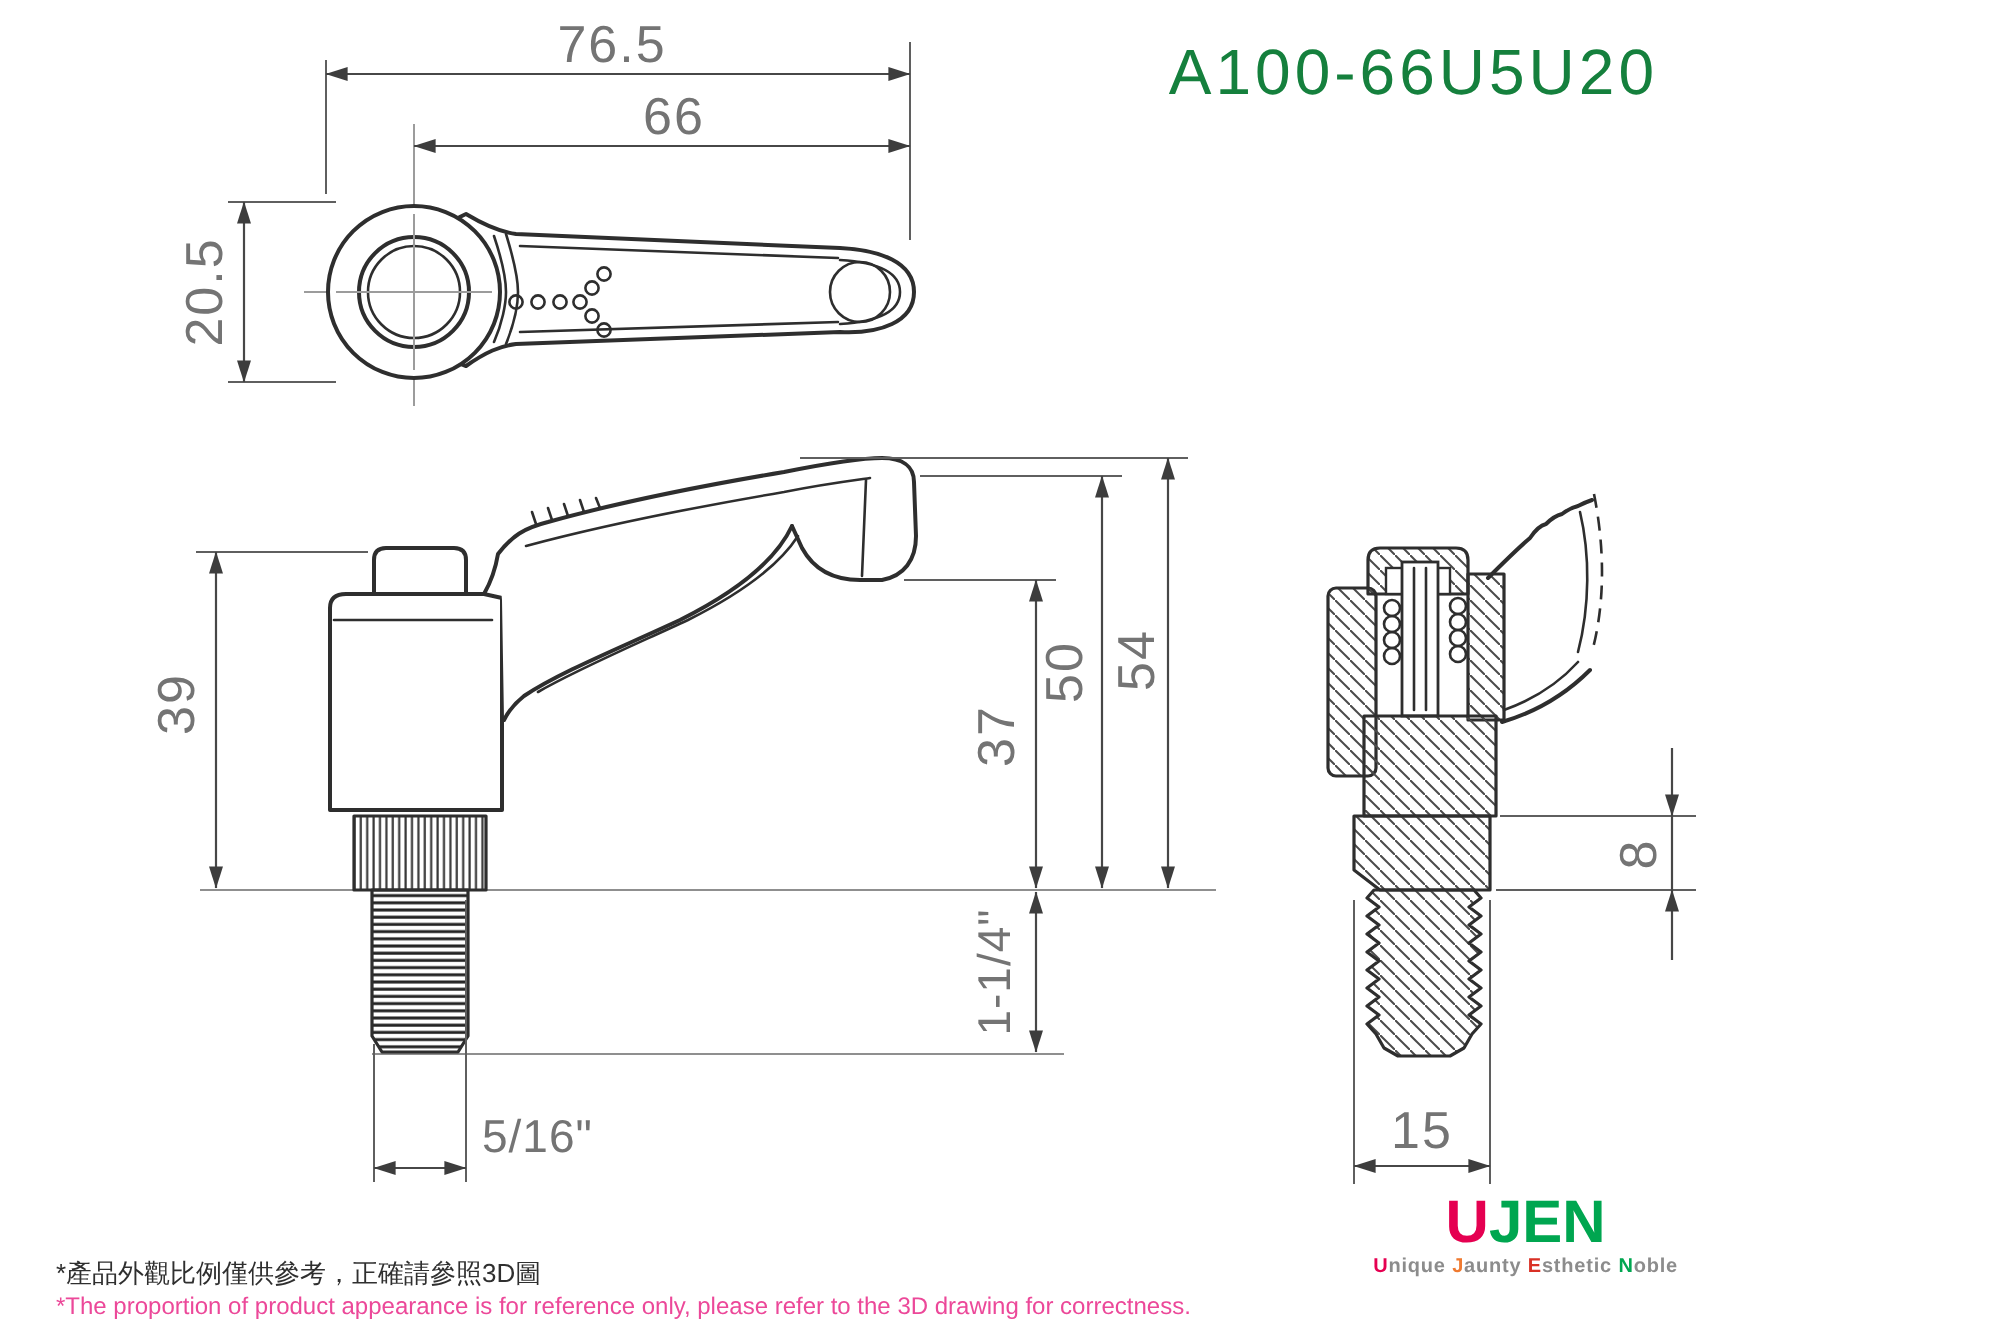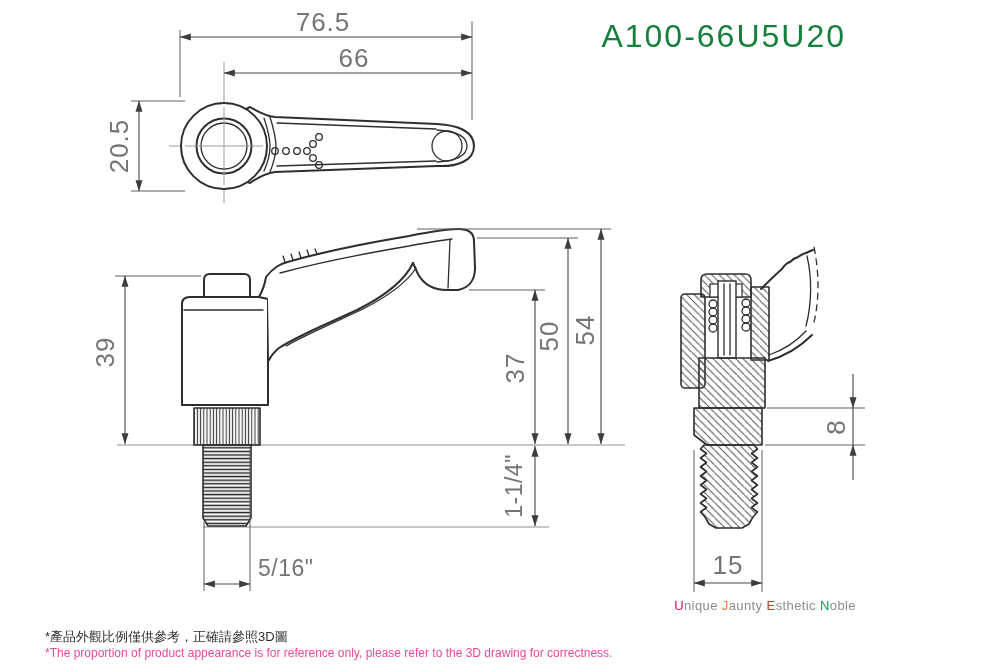--- a/index.html
+++ b/index.html
@@ -1,17 +1,17 @@
 <!DOCTYPE html>
 <html><head>
 <meta charset="utf-8">
 <style>
   html,body{margin:0;padding:0;background:#fff;}
   .canvas{position:relative;width:857px;height:667px;background:#ffffff;overflow:hidden;
-          font-family:"Liberation Sans","DejaVu Sans",sans-serif;margin-left:17px;}
+          font-family:"Liberation Sans","DejaVu Sans",sans-serif;}
   .partno{position:absolute;top:18px;right:28px;font-size:32px;color:#15803d;
           letter-spacing:2px;font-weight:400;}
   svg{position:absolute;left:0;top:0;}
   svg *{vector-effect:none;}
   .ol{stroke:#2e2e2e;stroke-width:2;fill:none;stroke-linejoin:round;stroke-linecap:round;}
   .ol2{stroke:#2e2e2e;stroke-width:1.3;fill:none;stroke-linejoin:round;stroke-linecap:round;}
   .olf{stroke:#2e2e2e;stroke-width:2;fill:#fff;stroke-linejoin:round;}
   .olh{stroke:#2e2e2e;stroke-width:1.6;stroke-linejoin:round;}
   .dash{stroke:#2e2e2e;stroke-width:1.3;fill:none;stroke-dasharray:7 4.5;}
   .thin{stroke:#8f8f8f;stroke-width:1;fill:none;}
@@ -21,21 +21,21 @@
   text.dt{fill:#747474;font-size:26px;letter-spacing:1px;
           font-family:"Liberation Sans","DejaVu Sans",sans-serif;}
   text.dts{font-size:23px;letter-spacing:0.5px;}
   .notes{position:absolute;left:28px;top:628px;color:#2f2f2f;}
   .notes .zh{font-size:13px;line-height:17px;}
   .notes .en{font-size:12px;line-height:17px;color:#ec4899;}
   .logo{position:absolute;right:18px;top:597px;text-align:center;}
   .logo-word{font-weight:bold;font-size:30px;line-height:30px;letter-spacing:0px;}
   .lu{color:#e50051;}
   .lj{color:#00a650;}
-  .tagline{font-size:13px;letter-spacing:0.4px;color:#8c8c8c;font-weight:normal;margin-top:1px;}
+  .tagline{font-size:10px;letter-spacing:0.4px;color:#8c8c8c;font-weight:bold;margin-top:1px;}
   .ti-0{color:#e50051;}
   .ti-1{color:#ef7a30;}
   .ti-2{color:#d93025;}
   .ti-3{color:#00a650;}
 </style>
 </head>
 <body>
 
 <div class="canvas">
 
@@ -224,16 +224,17 @@
   </svg>
 
   <div class="partno">A100-66U5U20</div>
 
   <div class="notes">
     <div class="zh">*產品外觀比例僅供參考，正確請參照3D圖</div>
     <div class="en">*The proportion of product appearance is for reference only, please refer to the 3D drawing for correctness.</div>
   </div>
 
   <div class="logo">
+    <div class="logo-word"><span class="lu">U</span><span class="lj">JEN</span></div>
     <div class="tagline"><span class="ti-0">U</span><span>nique</span>&nbsp;<span class="ti-1">J</span><span>aunty</span>&nbsp;<span class="ti-2">E</span><span>sthetic</span>&nbsp;<span class="ti-3">N</span><span>oble</span></div>
   </div>
 
 </div>
 
 </body></html>

